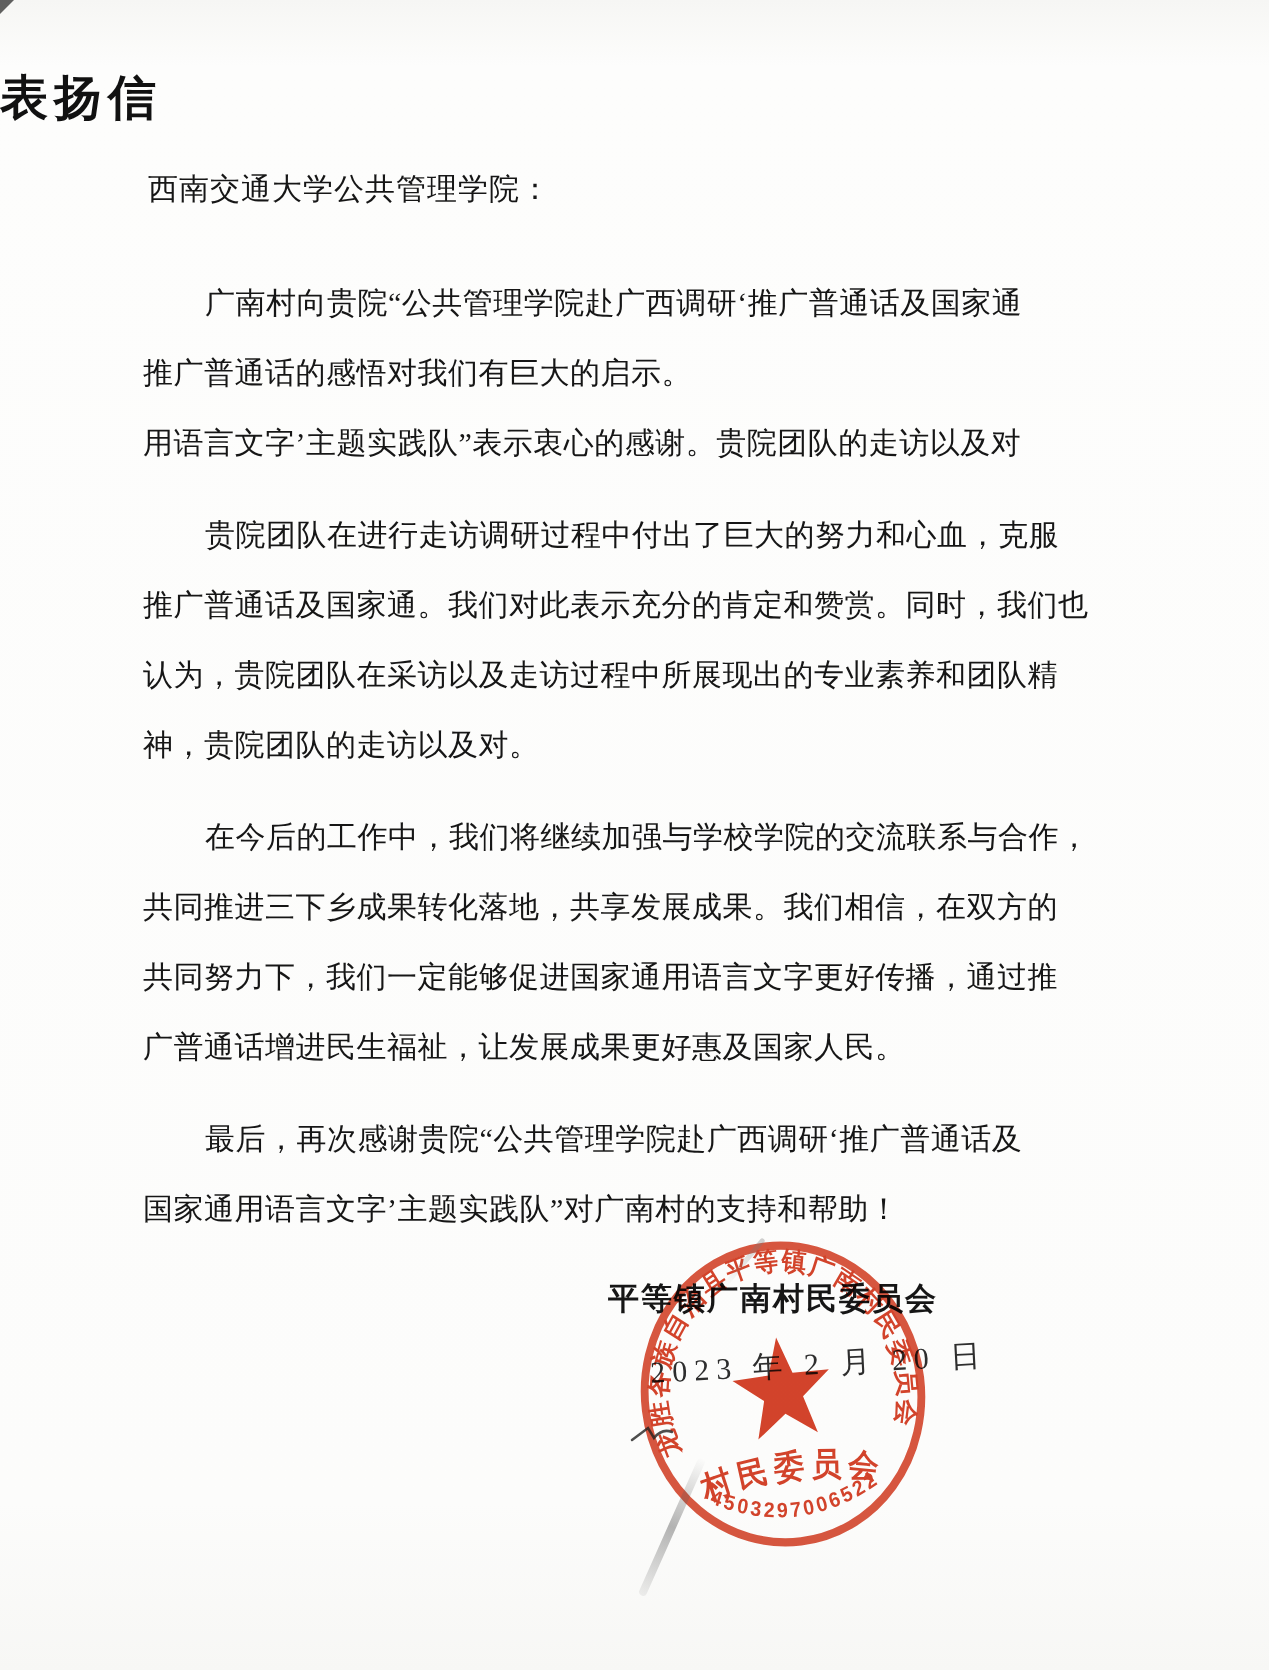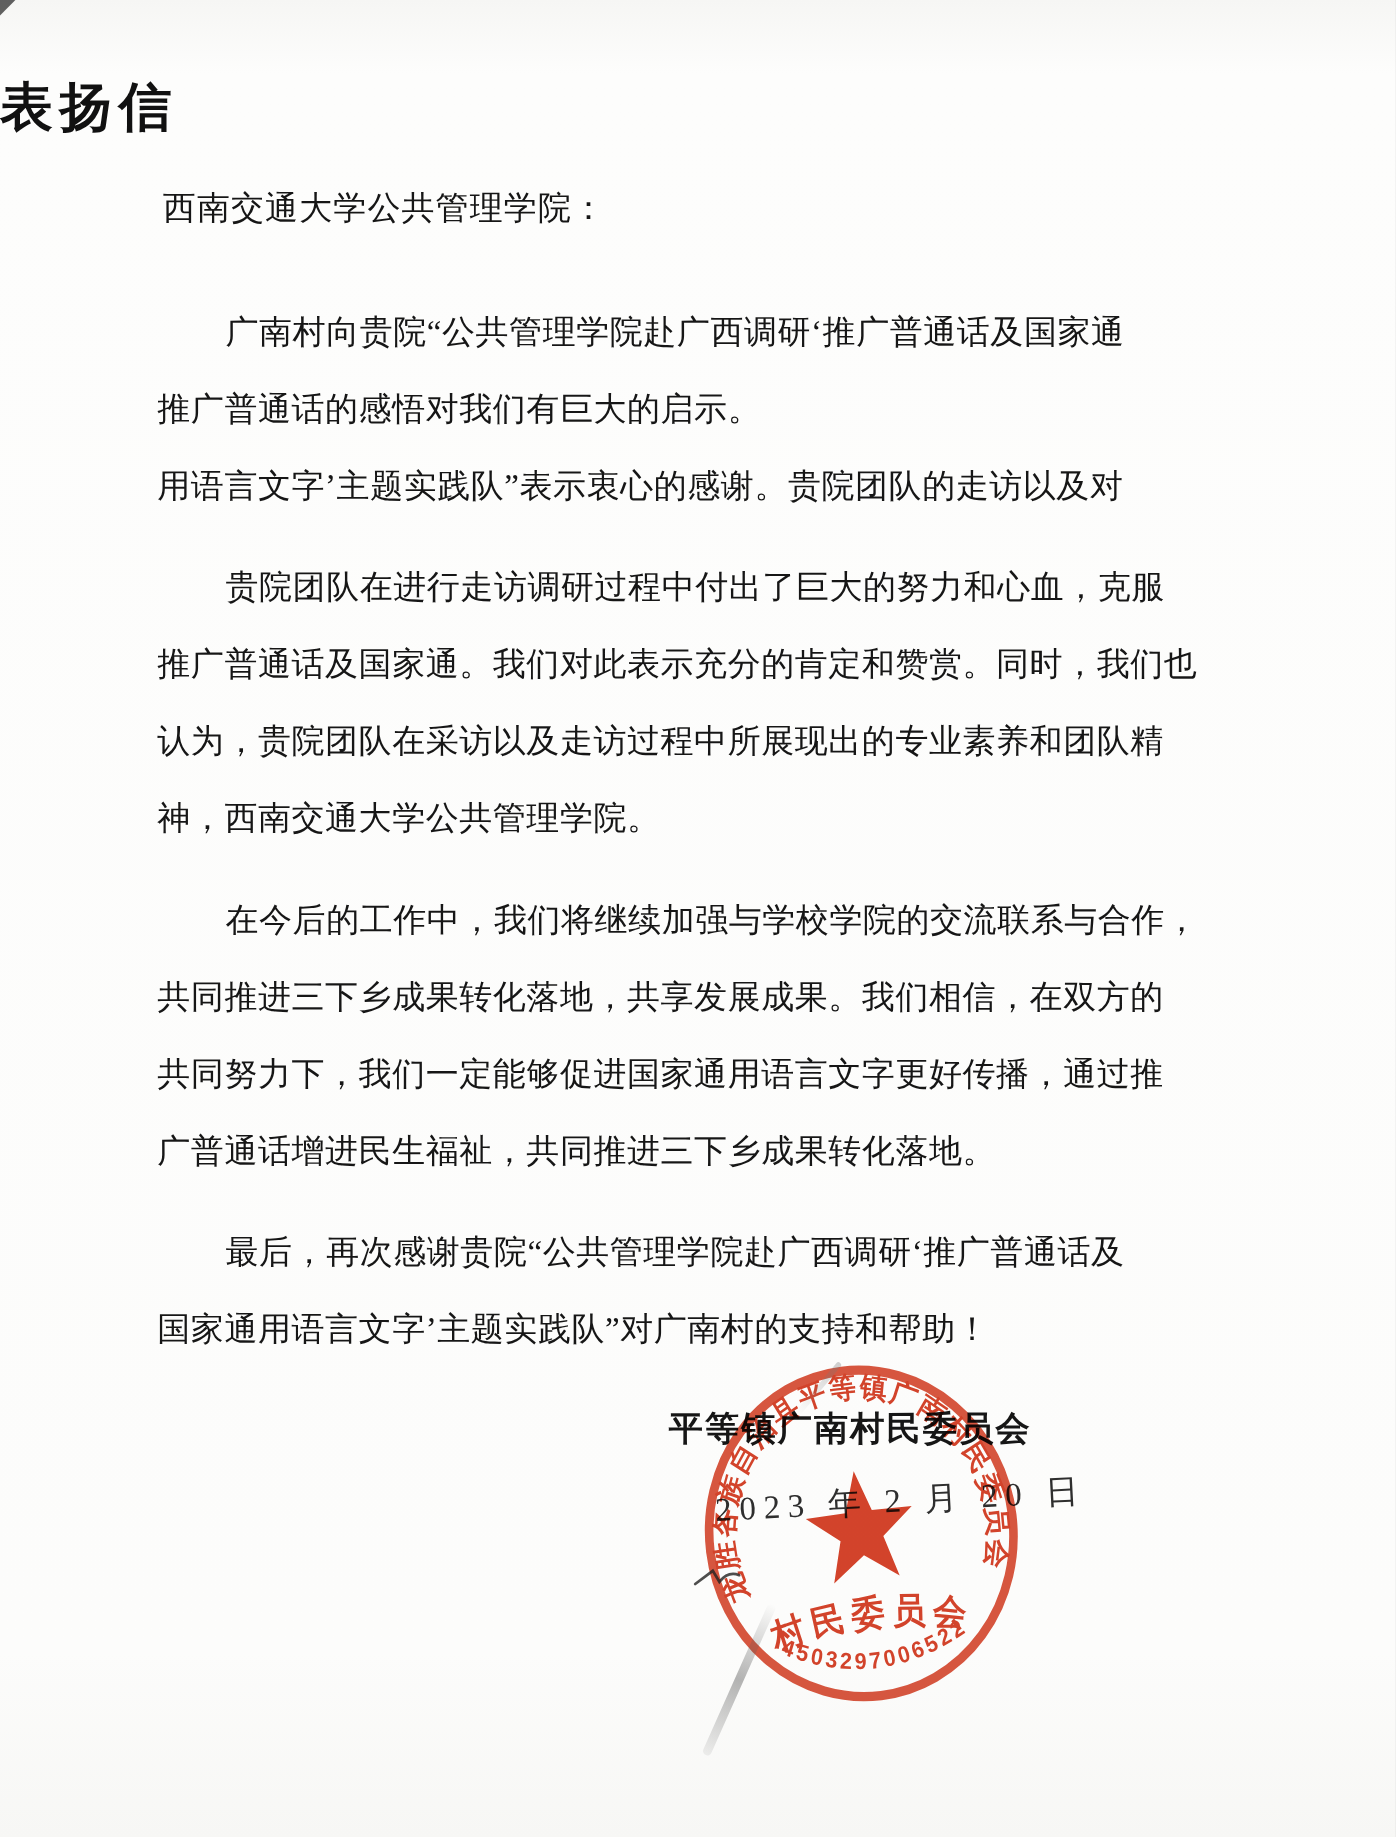--- a/index.html
+++ b/index.html
@@ -94,27 +94,27 @@
   <div class="body-text">
       <div class="para">
         <div class="line indent">广南村向贵院“公共管理学院赴广西调研‘推广普通话及国家通</div>
         <div class="line">推广普通话的感悟对我们有巨大的启示。</div>
         <div class="line">用语言文字’主题实践队”表示衷心的感谢。贵院团队的走访以及对</div>
       </div>
       <div class="para">
         <div class="line indent">贵院团队在进行走访调研过程中付出了巨大的努力和心血，克服</div>
         <div class="line">推广普通话及国家通。我们对此表示充分的肯定和赞赏。同时，我们也</div>
         <div class="line">认为，贵院团队在采访以及走访过程中所展现出的专业素养和团队精</div>
-        <div class="line">神，西南交通大学公共管理学院。</div>
+        <div class="line">神，贵院团队的走访以及对。</div>
       </div>
       <div class="para">
         <div class="line indent">在今后的工作中，我们将继续加强与学校学院的交流联系与合作，</div>
         <div class="line">共同推进三下乡成果转化落地，共享发展成果。我们相信，在双方的</div>
         <div class="line">共同努力下，我们一定能够促进国家通用语言文字更好传播，通过推</div>
-        <div class="line">广普通话增进民生福祉，共同推进三下乡成果转化落地。</div>
+        <div class="line">广普通话增进民生福祉，让发展成果更好惠及国家人民。</div>
       </div>
       <div class="para">
         <div class="line indent">最后，再次感谢贵院“公共管理学院赴广西调研‘推广普通话及</div>
         <div class="line">国家通用语言文字’主题实践队”对广南村的支持和帮助！</div>
       </div>
     </div>
 
   <div class="signature">平等镇广南村民委员会</div>
 
   <div class="date">2023 年 2 月 20 日</div>

